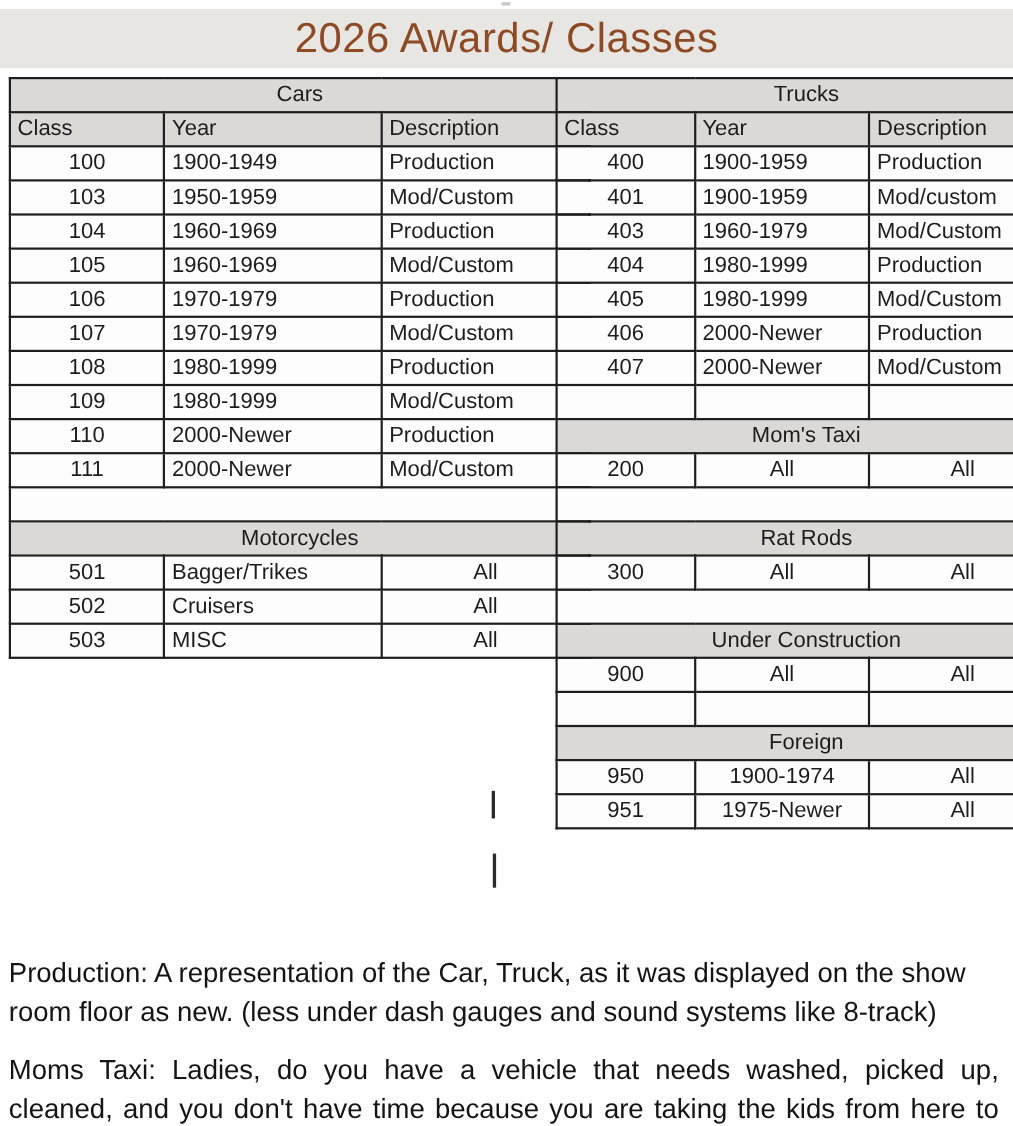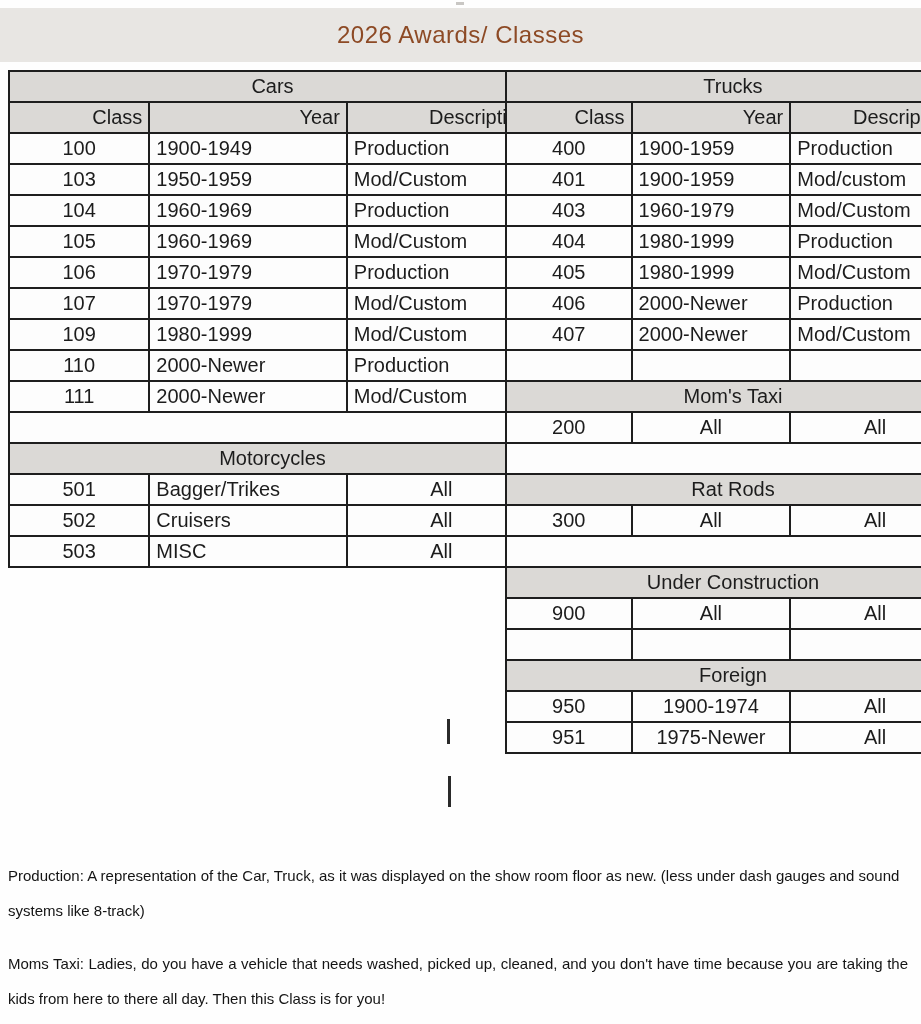--- a/index.html
+++ b/index.html
@@ -14,21 +14,21 @@
   }
   .page { position:relative; width:921px; height:1024px; background:#fefefe; }
 
   
   .title-band {
     position:absolute; left:0; top:8px; width:921px; height:54px;
     background:#e8e6e3;
     display:flex; align-items:center; justify-content:center;
   }
   .title-band .title-text {
-    font-size:24px; color:#8d4a25; letter-spacing:0.5px;
+    font-size:38px; color:#8d4a25; letter-spacing:0.5px;
   }
 
   
   .tbl { position:absolute; }
   .tbl-left  { left:8px;   top:70px; width:529px; }
   .tbl-right { left:505px; top:70px; width:456px; }
 
   table.grid { border-collapse:collapse; table-layout:fixed; width:100%; }
   table.grid td {
     border:2.5px solid #1e1e1e;
@@ -40,32 +40,32 @@
     background:#fdfdfd;
   }
   td.sec-head {
     background:#dbd9d6 !important;
     text-align:center;
     font-size:21px;
     height:32px;
   }
   td.col-head {
     background:#dbd9d6 !important;
-    text-align:right;
+    text-align:left;
     font-size:21px;
     height:33px;
   }
   td.spacer { height:31px; background:#fdfdfd !important; }
   td.a-left   { text-align:left; }
   td.a-center { text-align:center; }
 
   
   .note {
     position:absolute; left:8px; width:900px;
-    font-size:15px; line-height:35px;
+    font-size:25px; line-height:35px;
     color:#141414;
   }
   .note-production { top:843px; text-align:left; }
   .note-moms-taxi  { top:931px; text-align:justify; }
 
   
   .artifact { position:absolute; background:#2a2a2a; }
   .artifact-1 { left:447px; top:719px; width:3px; height:25px; }
   .artifact-2 { left:448px; top:776px; width:3px; height:31px; }
   .artifact-dot { position:absolute; left:456px; top:2px; width:8px; height:3px; background:#c9c7c4; }
@@ -117,20 +117,25 @@
           </tr>
           <tr>
             <td class="a-center">106</td>
             <td class="a-left">1970-1979</td>
             <td class="a-left">Production</td>
           </tr>
           <tr>
             <td class="a-center">107</td>
             <td class="a-left">1970-1979</td>
             <td class="a-left">Mod/Custom</td>
+          </tr>
+          <tr>
+            <td class="a-center">108</td>
+            <td class="a-left">1980-1999</td>
+            <td class="a-left">Production</td>
           </tr>
           <tr>
             <td class="a-center">109</td>
             <td class="a-left">1980-1999</td>
             <td class="a-left">Mod/Custom</td>
           </tr>
           <tr>
             <td class="a-center">110</td>
             <td class="a-left">2000-Newer</td>
             <td class="a-left">Production</td>

